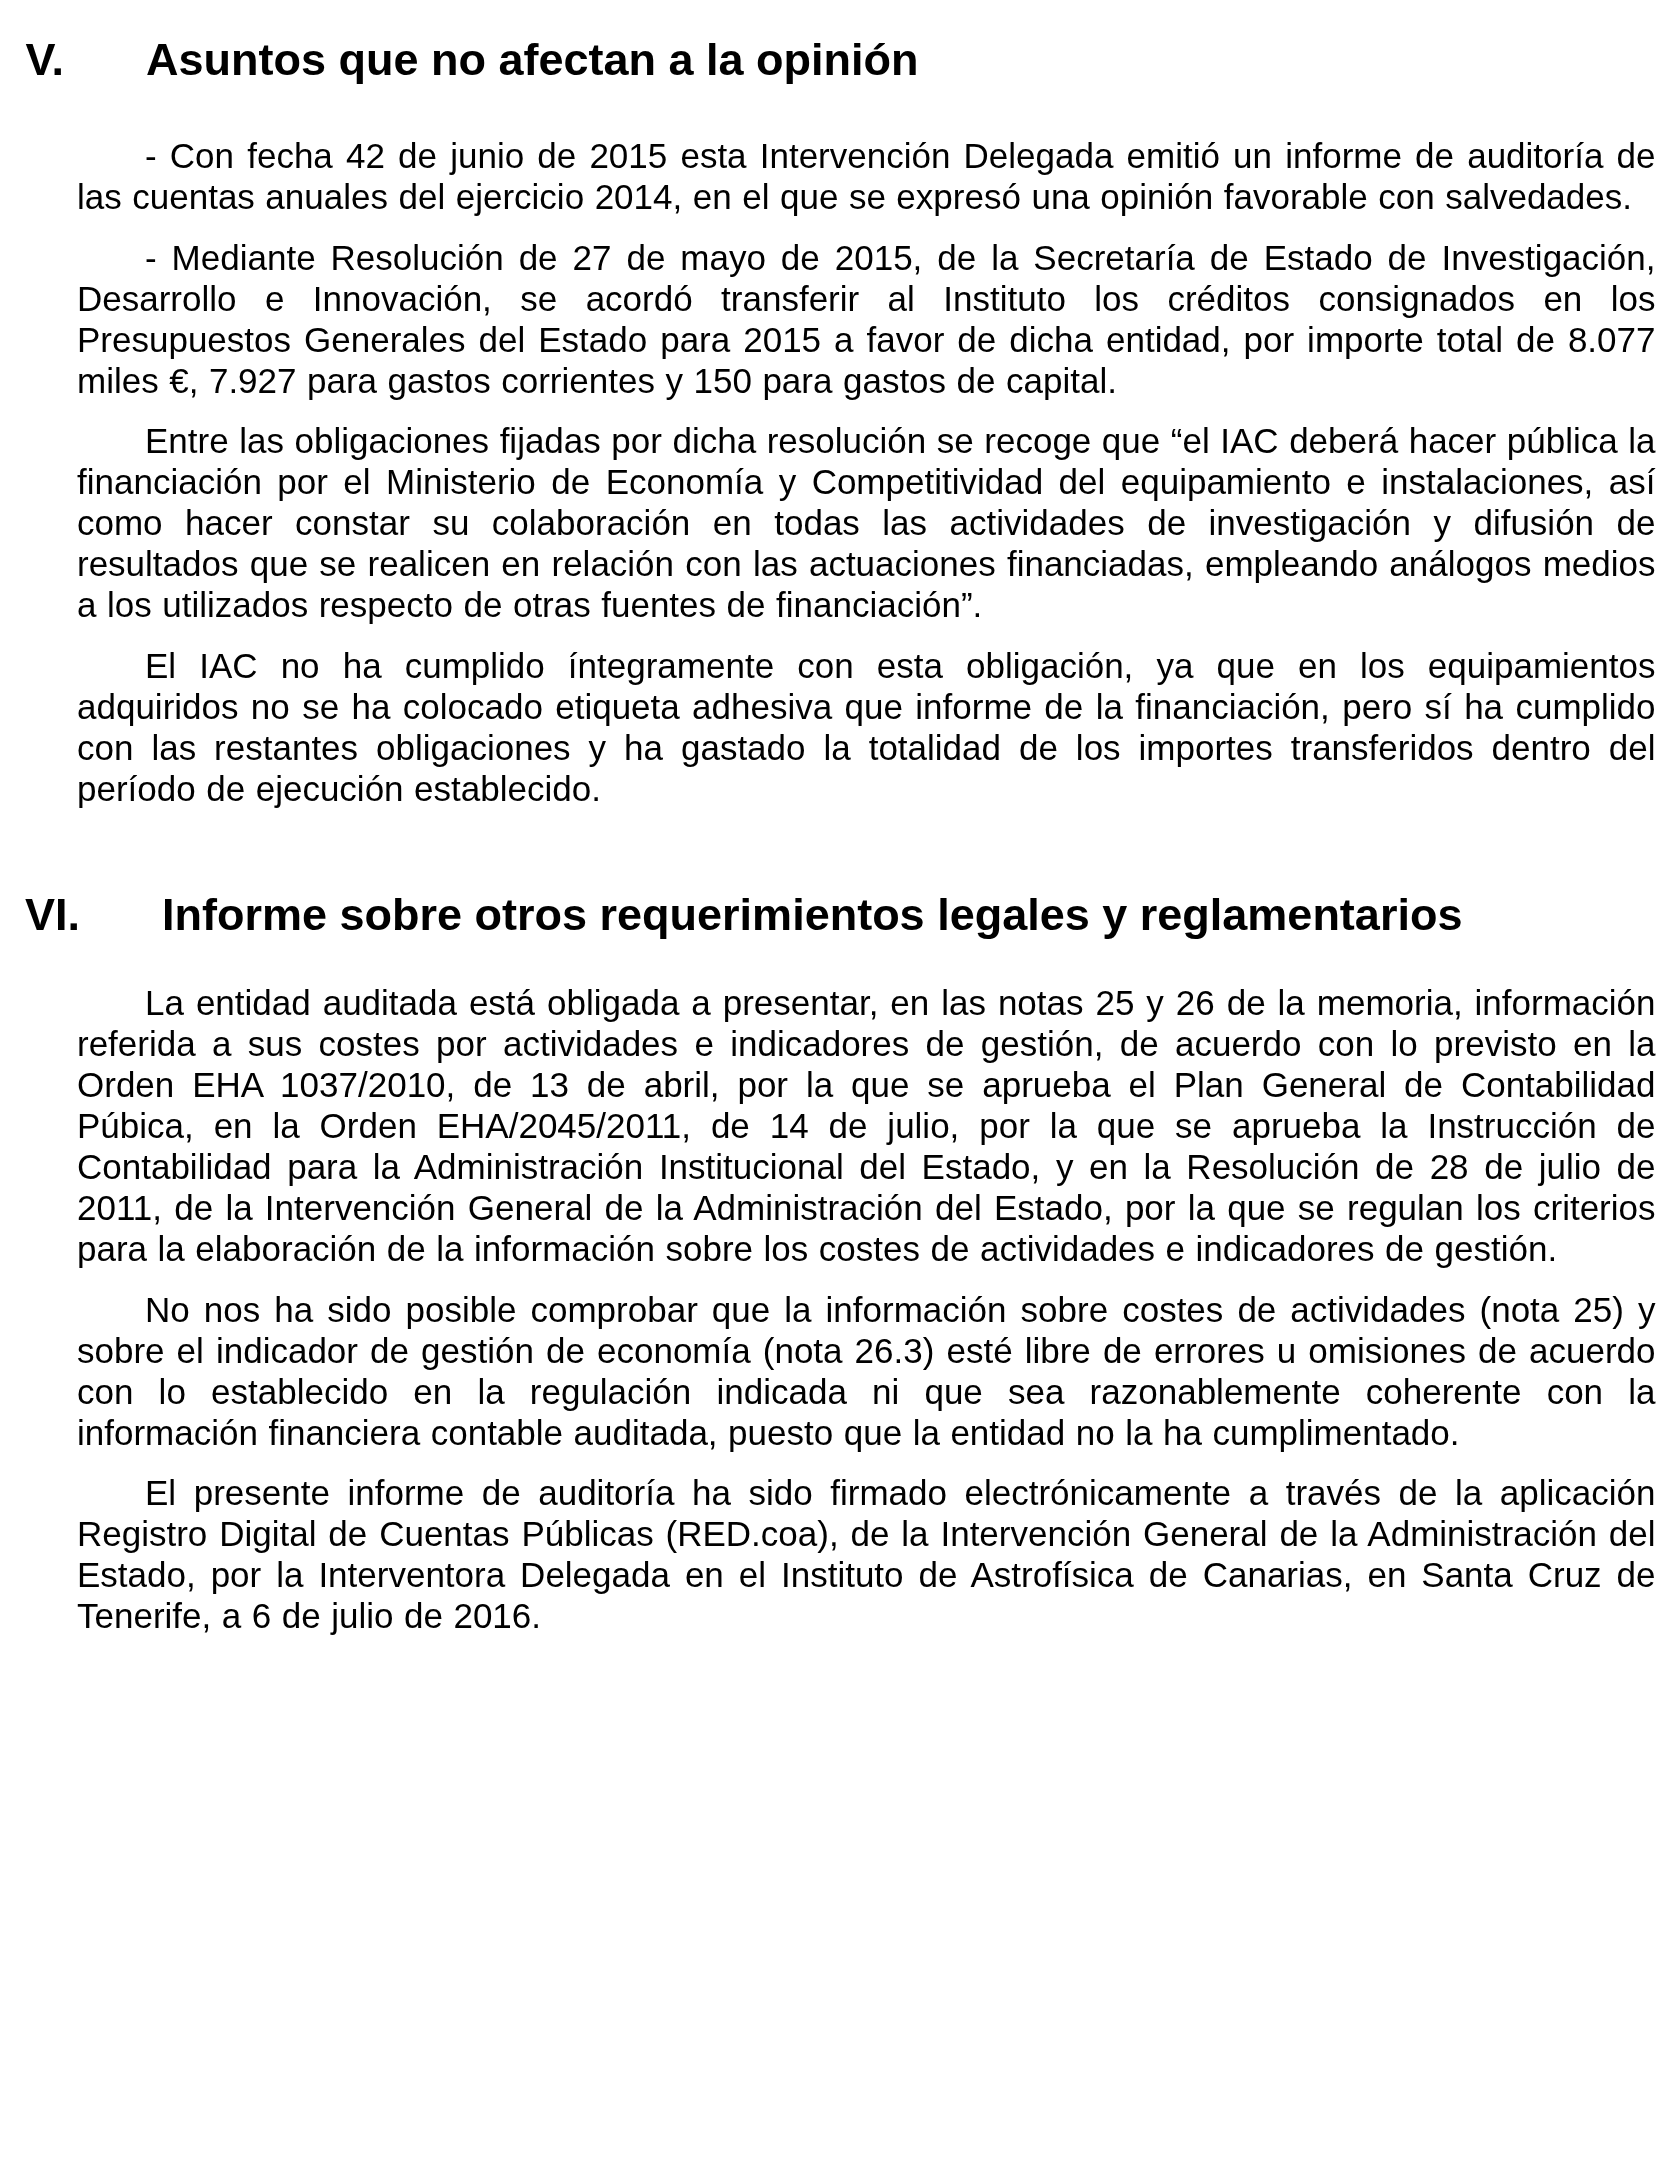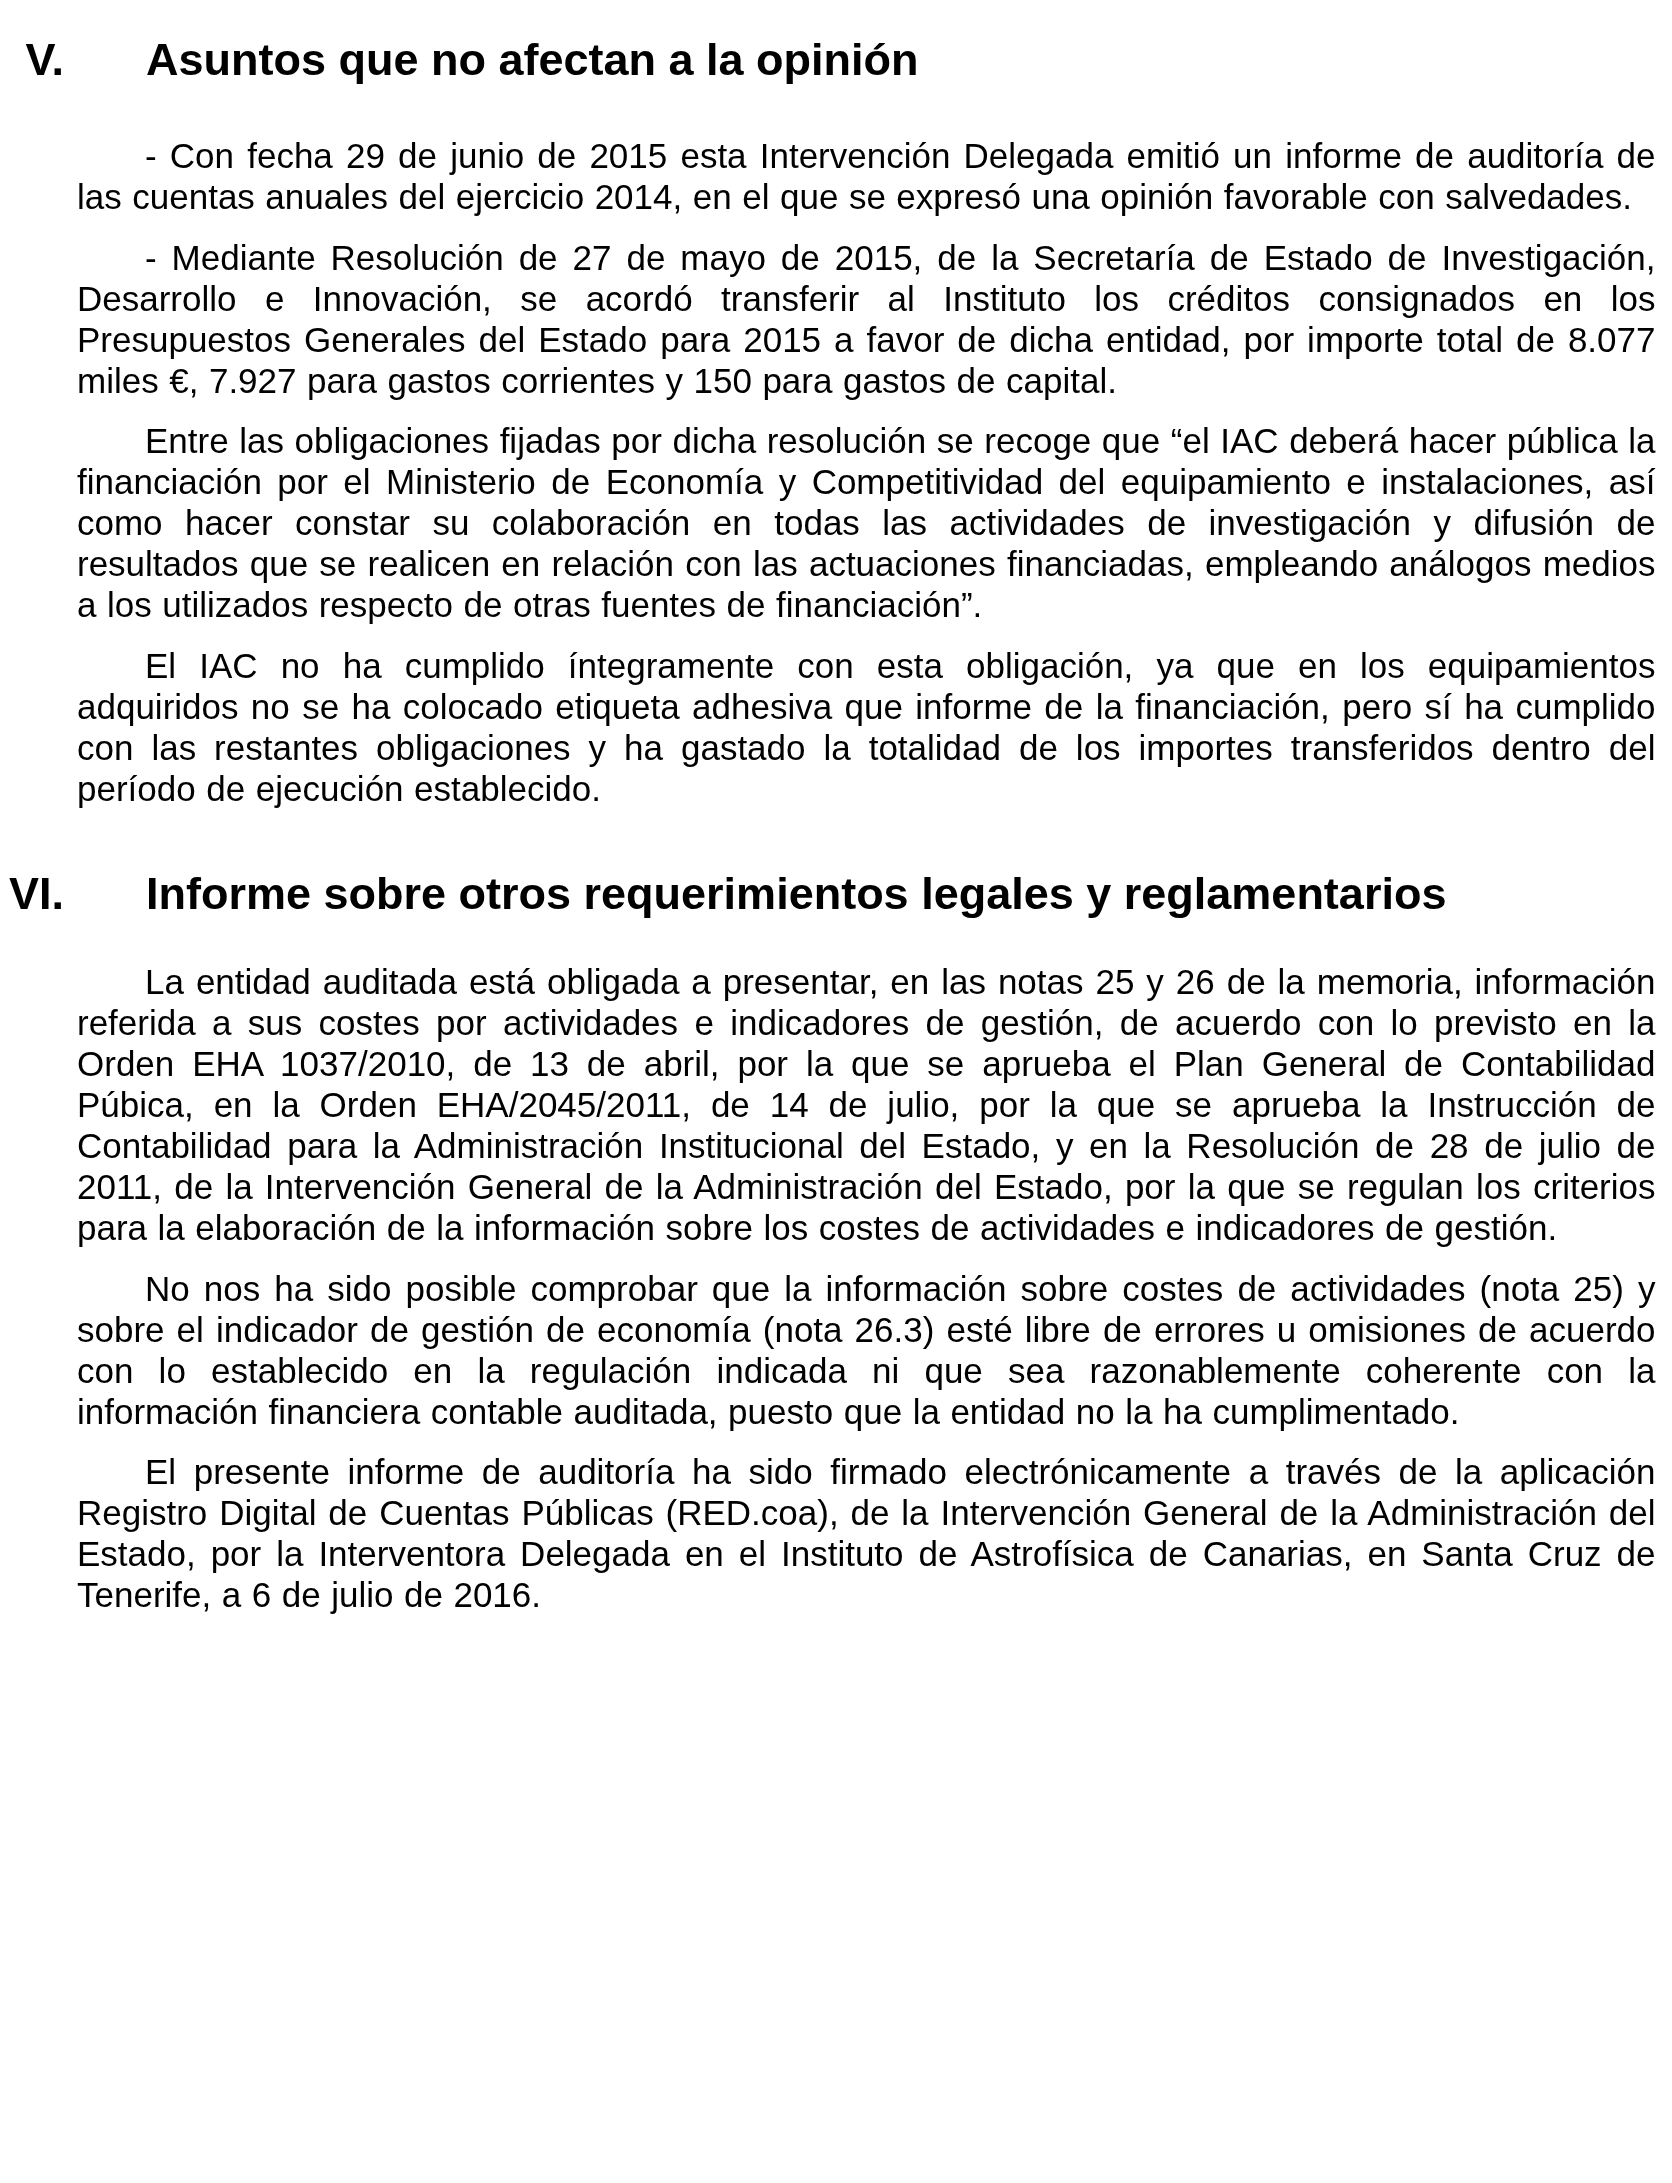--- a/index.html
+++ b/index.html
@@ -28,21 +28,21 @@
   }
   .heading .num {
     flex: 0 0 64px;
     text-align: right;
   }
   .heading .title {
     margin-left: 82px;
     text-align: center;
   }
   #heading-v  { margin-top: 33px;  margin-bottom: 48px; }
-  #heading-vi { margin-top: 58px; margin-bottom: 40px; }
+  #heading-vi { margin-top: 79px; margin-bottom: 40px; padding-left: 16px; }
   .body-text {
     margin: 19.7px 0 0 77px;
     font-size: 35px;
     line-height: 41px;
     text-align: justify;
     text-indent: 68px;
     word-spacing: 0.8px;
   }
   .body-text.first {
     margin-top: 0;
@@ -53,21 +53,21 @@
 </head>
 <body>
 
 <div class="page">
 
   <div class="heading" id="heading-v">
     <span class="num">V.</span>
     <span class="title">Asuntos que no afectan a la opinión</span>
   </div>
 
-  <p class="body-text first">- Con fecha 29 de junio de 2015 esta Intervención Delegada emitió un informe de auditoría de las cuentas anuales del ejercicio 2014, en el que se expresó una opinión favorable con salvedades.</p>
+  <p class="body-text first">- Con fecha 42 de junio de 2015 esta Intervención Delegada emitió un informe de auditoría de las cuentas anuales del ejercicio 2014, en el que se expresó una opinión favorable con salvedades.</p>
 
   <p class="body-text">- Mediante Resolución de 27 de mayo de 2015, de la Secretaría de Estado de Investigación, Desarrollo e Innovación, se acordó transferir al Instituto los créditos consignados en los Presupuestos Generales del Estado para 2015 a favor de dicha entidad, por importe total de 8.077 miles €, 7.927 para gastos corrientes y 150 para gastos de capital.</p>
 
   <p class="body-text"><span>Entre las obligaciones fijadas por dicha resolución se recoge que </span><span class="quote">“el IAC deberá hacer pública la financiación por el Ministerio de Economía y Competitividad del equipamiento e instalaciones, así como hacer constar su colaboración en todas las actividades de investigación y difusión de resultados que se realicen en relación con las actuaciones financiadas, empleando análogos medios a los utilizados respecto de otras fuentes de financiación”</span><span>.</span></p>
 
   <p class="body-text">El IAC no ha cumplido íntegramente con esta obligación, ya que en los equipamientos adquiridos no se ha colocado etiqueta adhesiva que informe de la financiación, pero sí ha cumplido con las restantes obligaciones y ha gastado la totalidad de los importes transferidos dentro del período de ejecución establecido.</p>
 
 
   <div class="heading" id="heading-vi">
     <span class="num">VI.</span>

